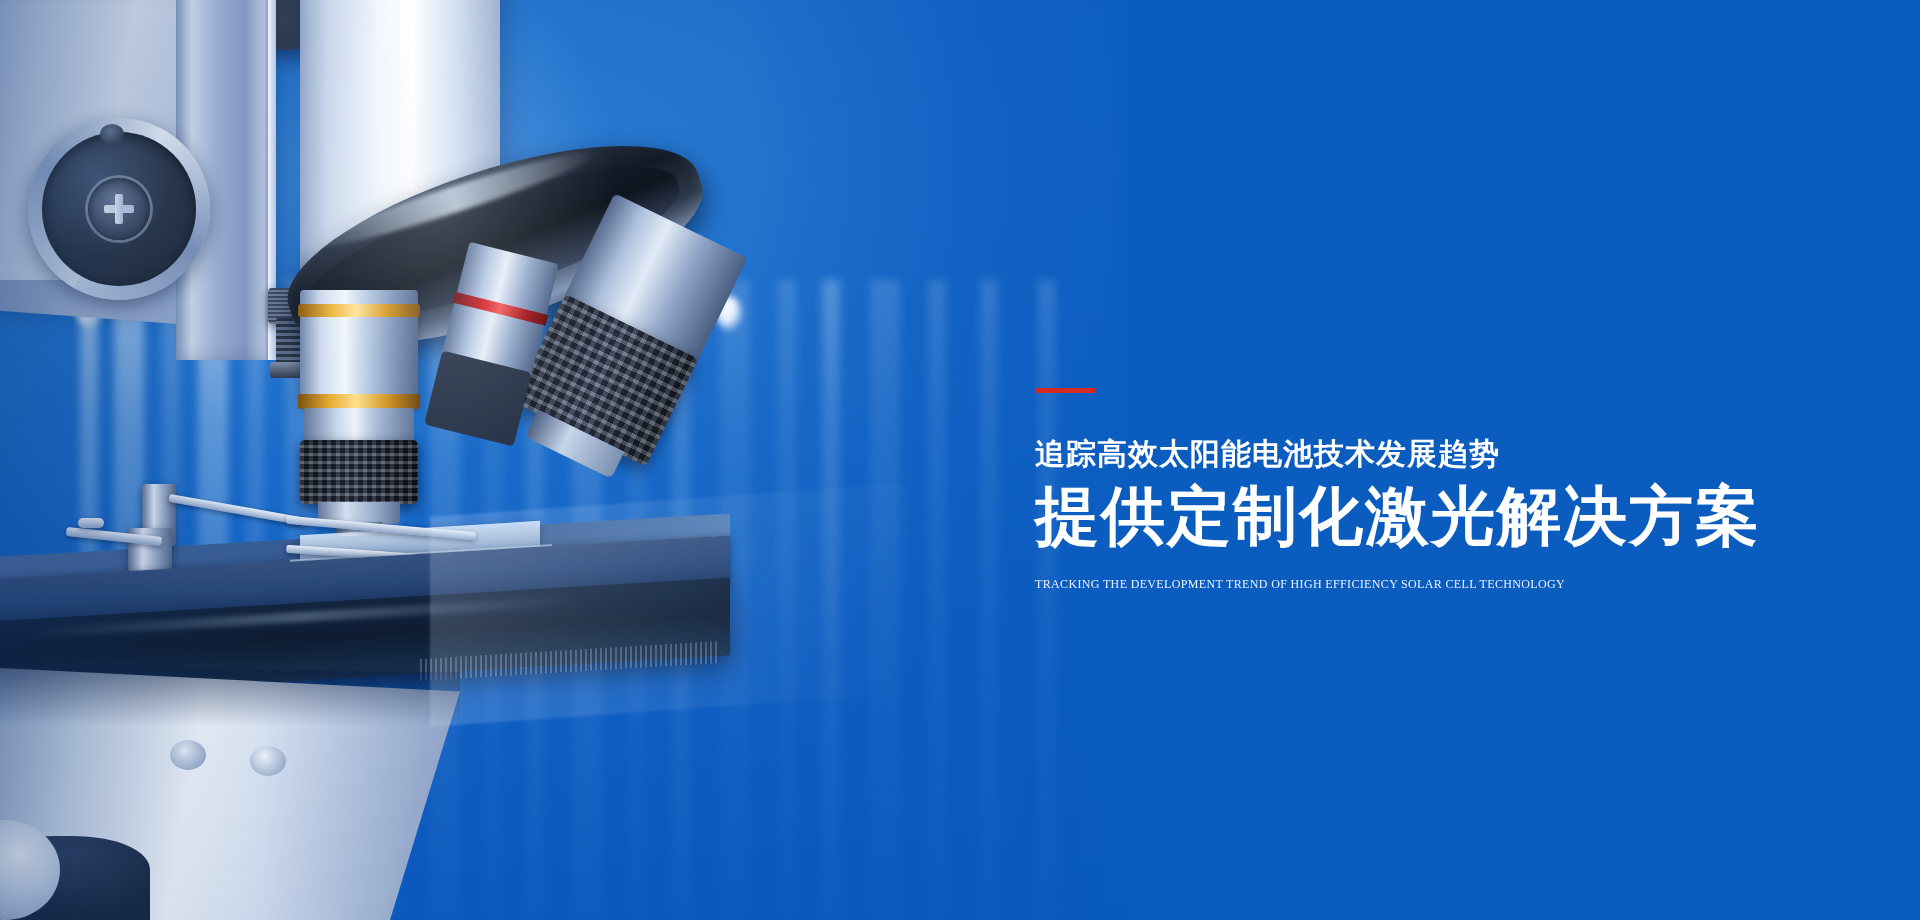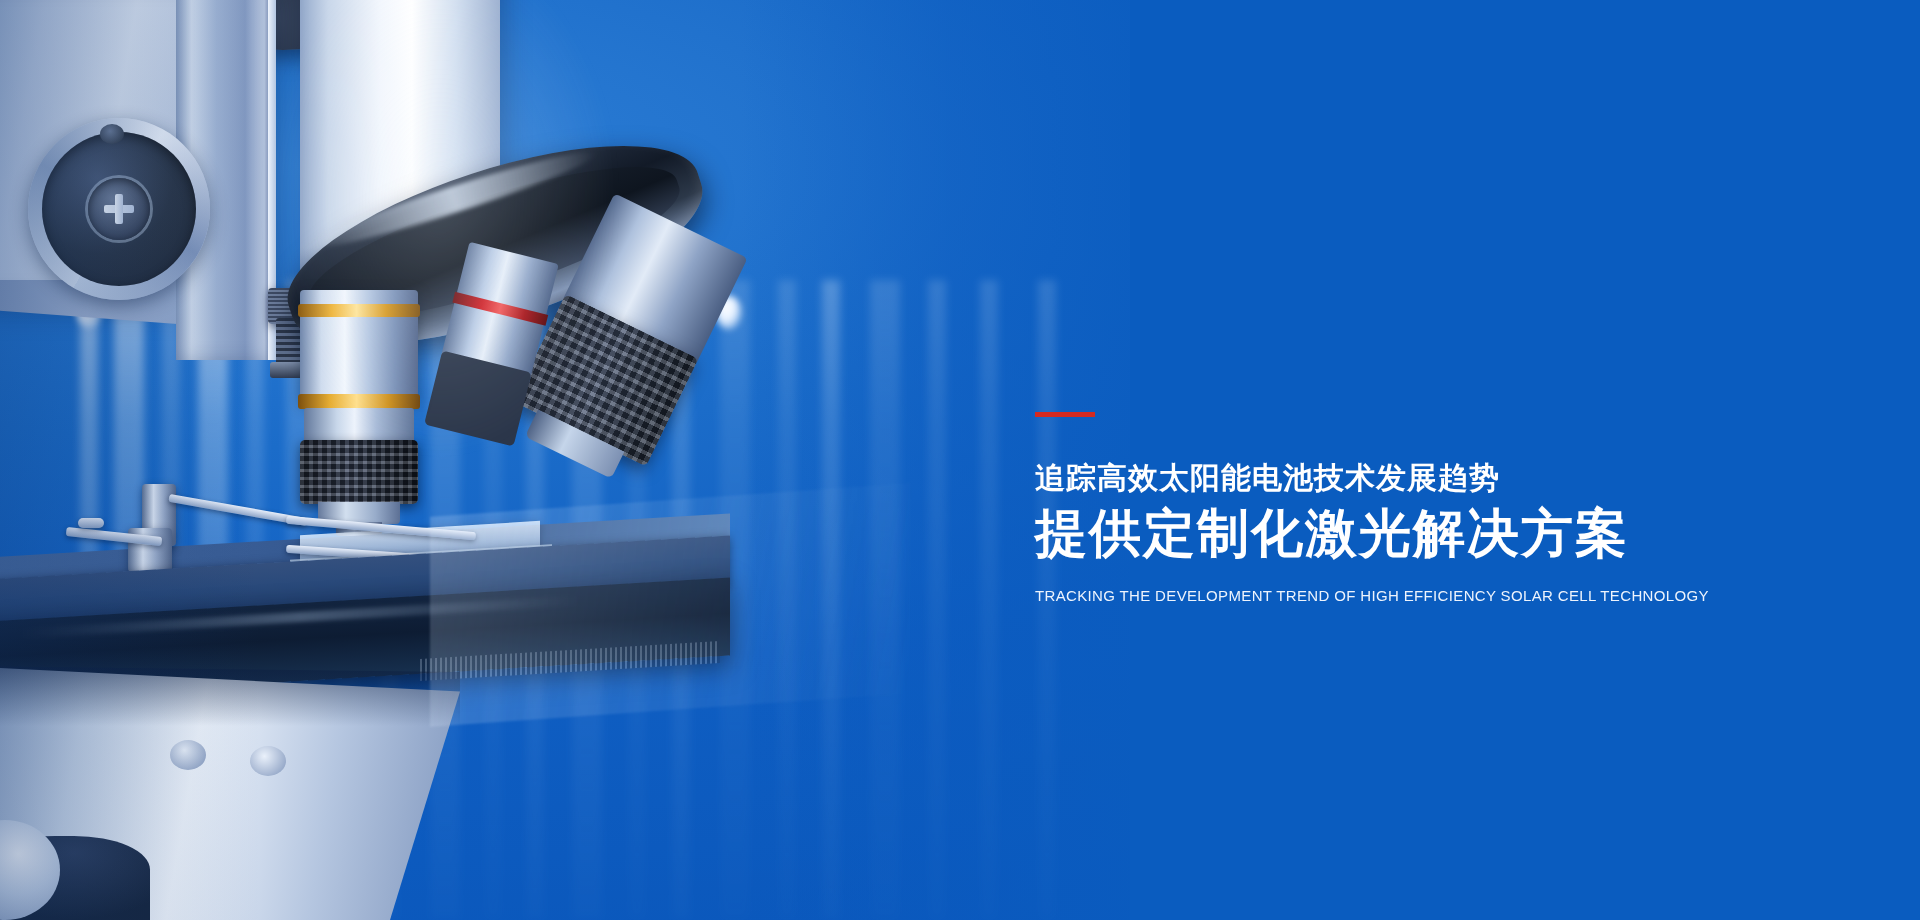--- a/index.html
+++ b/index.html
@@ -327,32 +327,32 @@
     background:linear-gradient(90deg,rgba(12,48,104,.28),rgba(12,48,104,0));
     pointer-events:none;
   }
   .glow-mid{
     position:absolute; left:260px; top:-60px; width:360px; height:520px;
     background:radial-gradient(ellipse at 50% 50%,rgba(236,245,255,.22),rgba(236,245,255,0) 70%);
     pointer-events:none; filter:blur(6px);
   }
 
   
-  .copy{ position:absolute; left:1035px; top:412px; width:830px; }
+  .copy{ position:absolute; left:1035px; top:388px; width:830px;font-family:Liberation Serif, serif; }
   .accent-rule{ width:60px; height:5px; background:#d42a21; }
   .kicker{
     margin-top:44px; color:#ffffff; font-size:30px; font-weight:bold;
     letter-spacing:1px; line-height:1.1; white-space:nowrap;
   }
   .headline{
-    margin-top:10px; color:#ffffff; font-size:52px; font-weight:bold;
+    margin-top:10px; color:#ffffff; font-size:64px; font-weight:bold;
     letter-spacing:2px; line-height:1.15; white-space:nowrap;
   }
   .sub{
-    margin-top:24px; color:#eef4fd; font-size:15px; letter-spacing:.35px;
+    margin-top:24px; color:#eef4fd; font-size:12px; letter-spacing:.35px;
     line-height:1.05; white-space:nowrap;
   }
   .sub.second{ margin-top:19px; }
 </style>
 </head>
 <body>
 
 <div class="banner">
 
   <div class="right-field"></div>

